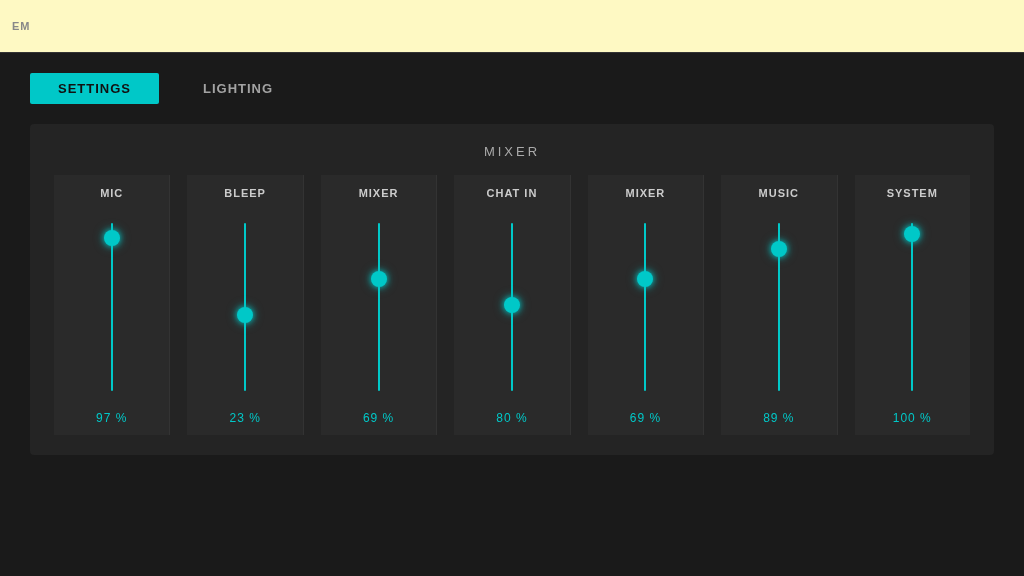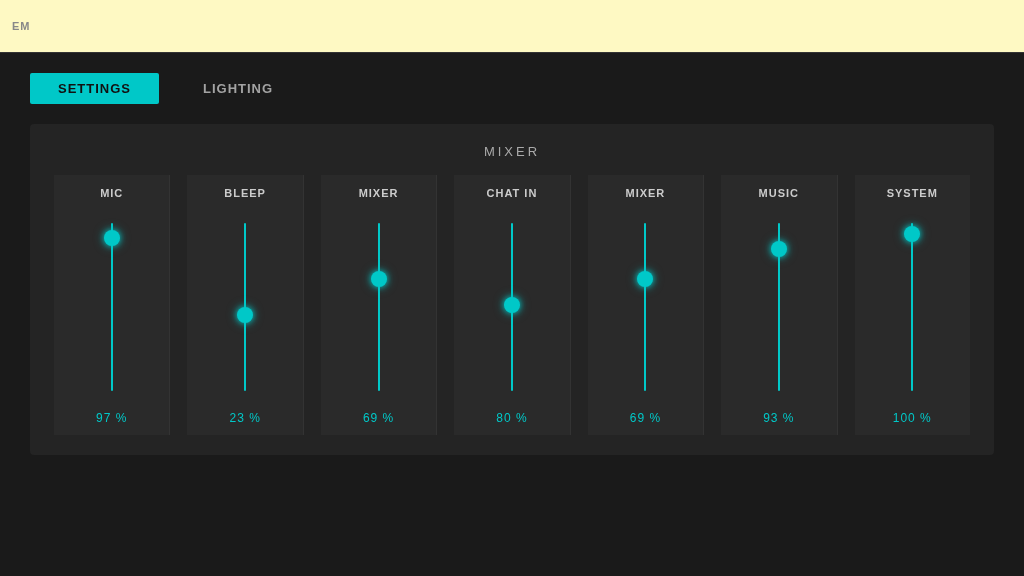--- a/index.html
+++ b/index.html
@@ -204,21 +204,21 @@
         <div class="slider-knob" style="top:57.6px;"></div>
       </div>
       <div class="channel-value">69 %</div>
     </div>
         <div class="channel">
       <div class="channel-label">MUSIC</div>
       <div class="slider-container" style="height:160px;">
         <div class="slider-track"></div>
         <div class="slider-knob" style="top:28.2px;"></div>
       </div>
-      <div class="channel-value">93 %</div>
+      <div class="channel-value">89 %</div>
     </div>
         <div class="channel">
       <div class="channel-label">SYSTEM</div>
       <div class="slider-container" style="height:160px;">
         <div class="slider-track"></div>
         <div class="slider-knob" style="top:12.8px;"></div>
       </div>
       <div class="channel-value">100 %</div>
     </div>
       </div>

